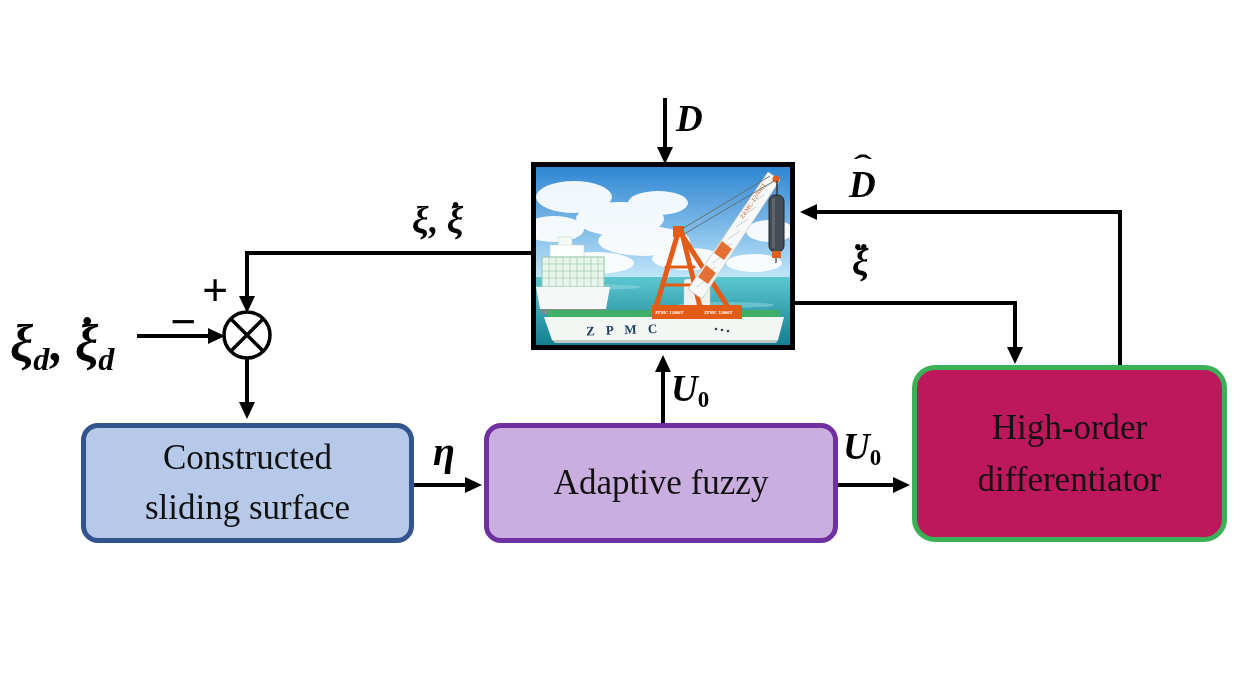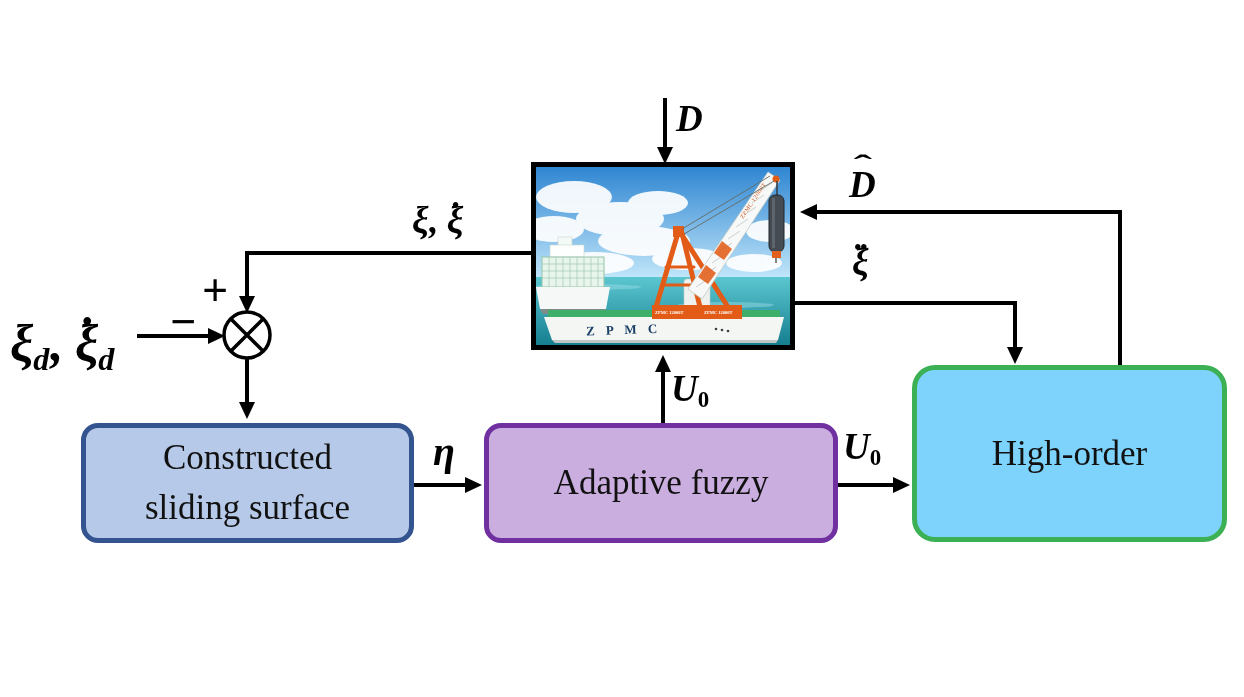--- a/index.html
+++ b/index.html
@@ -199,22 +199,23 @@
 
   <div class="block block-blue" style="background: rgb(182, 201, 232); border-color: rgb(51, 84, 142);">
     <span>Constructed</span>
     <span>sliding surface</span>
   </div>
 
   <div class="block block-purple" style="background: rgb(203, 174, 224); border-color: rgb(112, 48, 160);">
     <span>Adaptive fuzzy</span>
   </div>
 
-  <div class="block block-green" style="background: #7dd3fc; border-color: rgb(60, 176, 84); text-align: right;">
+  <div class="block block-green" style="background: #be185d; border-color: rgb(60, 176, 84); text-align: right;">
     <span>High-order</span>
+    <span>differentiator</span>
   </div>
 
   <div class="mlabel" style="left:676px;top:100px;">
     <span>D</span>
   </div>
 
   <div class="mlabel" style="left:849px;top:166px;">
     <span class="acc"><span class="mark hat-mark">ˆ</span><span>D</span></span>
   </div>
 

